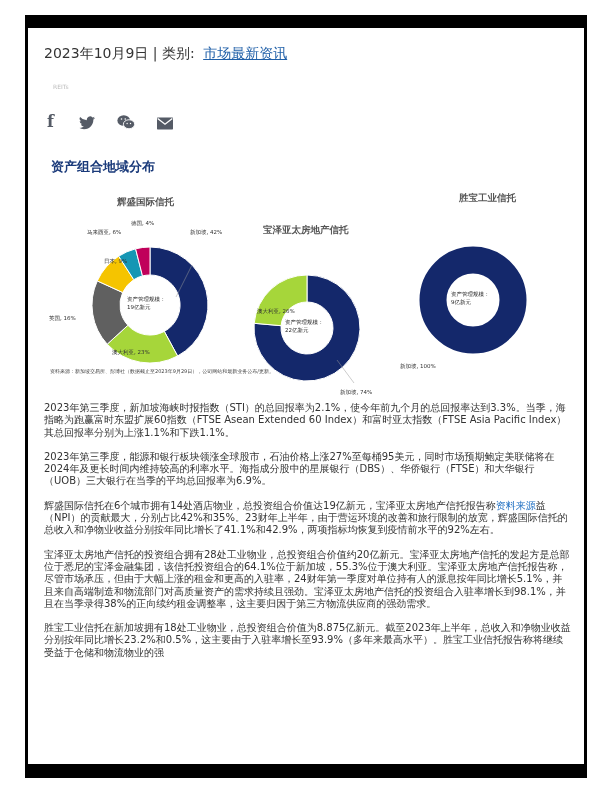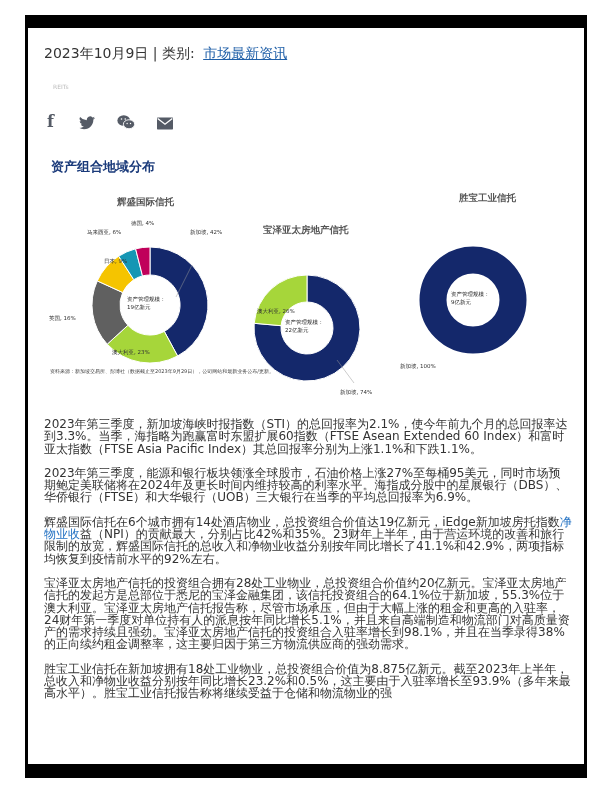--- a/index.html
+++ b/index.html
@@ -26,21 +26,21 @@
   .section-title { position: absolute; top: 130px; left: 7px; font-size: 13px; font-weight: bold; color: #1a3a7a; }
 
   .chart { position: absolute; }
   .chart-title { position: absolute; font-size: 9.5px; font-weight: bold; color: #555; white-space: nowrap; }
   .chart svg { position: absolute; }
   .lbl { position: absolute; font-size: 5.5px; color: #333; white-space: nowrap; }
   .center-lbl { position: absolute; font-size: 5.5px; color: #222; line-height: 8px; white-space: nowrap; }
 
   .source { position: absolute; top: 340px; left: 6px; font-size: 5px; color: #444; white-space: nowrap; }
 
-  .body-text { position: absolute; left: 0; top: 374px; width: 528px; font-size: 12px; line-height: 12.3px; color: #333; margin-top: 16px; }
+  .body-text { position: absolute; left: 0; top: 374px; width: 528px; font-size: 10px; line-height: 12.3px; color: #333; }
   .body-text p { margin: 0 0 12px 0; }
   .body-text .hl { color: #1f6fc2; }
 </style>
 </head>
 <body>
 
 <div class="frame-top"></div>
 <div class="frame-left"></div>
 <div class="frame-right"></div>
 <div class="frame-bottom"></div>
@@ -137,18 +137,18 @@
       <div>资产管理规模：</div>
       <div>9亿新元</div>
     </div>
   </div>
 
   <div class="source">资料来源：新加坡交易所、彭博社（数据截止至2023年9月29日），公司网站和最新业务公布/更新。</div>
 
   <div class="body-text">
     <p>2023年第三季度，新加坡海峡时报指数（STI）的总回报率为2.1%，使今年前九个月的总回报率达到3.3%。当季，海指略为跑赢富时东盟扩展60指数（FTSE Asean Extended 60 Index）和富时亚太指数（FTSE Asia Pacific Index）其总回报率分别为上涨1.1%和下跌1.1%。</p>
     <p>2023年第三季度，能源和银行板块领涨全球股市，石油价格上涨27%至每桶95美元，同时市场预期鲍定美联储将在2024年及更长时间内维持较高的利率水平。海指成分股中的星展银行（DBS）、华侨银行（FTSE）和大华银行（UOB）三大银行在当季的平均总回报率为6.9%。</p>
-    <p><span>辉盛国际信托在6个城市拥有14处酒店物业，总投资组合价值达19亿新元，iEdge新加坡房托指数</span><span class="hl">净物业收</span><span>益（NPI）的贡献最大，分别占比42%和35%。23财年上半年，由于营运环境的改善和旅行限制的放宽，辉盛国际信托的总收入和净物业收益分别按年同比增长了41.1%和42.9%，两项指标均恢复到疫情前水平的92%左右。</span></p>
+    <p><span>辉盛国际信托在6个城市拥有14处酒店物业，总投资组合价值达19亿新元，宝泽亚太房地产信托报告称</span><span class="hl">资料来源</span><span>益（NPI）的贡献最大，分别占比42%和35%。23财年上半年，由于营运环境的改善和旅行限制的放宽，辉盛国际信托的总收入和净物业收益分别按年同比增长了41.1%和42.9%，两项指标均恢复到疫情前水平的92%左右。</span></p>
     <p>宝泽亚太房地产信托的投资组合拥有28处工业物业，总投资组合价值约20亿新元。宝泽亚太房地产信托的发起方是总部位于悉尼的宝泽金融集团，该信托投资组合的64.1%位于新加坡，55.3%位于澳大利亚。宝泽亚太房地产信托报告称，尽管市场承压，但由于大幅上涨的租金和更高的入驻率，24财年第一季度对单位持有人的派息按年同比增长5.1%，并且来自高端制造和物流部门对高质量资产的需求持续且强劲。宝泽亚太房地产信托的投资组合入驻率增长到98.1%，并且在当季录得38%的正向续约租金调整率，这主要归因于第三方物流供应商的强劲需求。</p>
     <p>胜宝工业信托在新加坡拥有18处工业物业，总投资组合价值为8.875亿新元。截至2023年上半年，总收入和净物业收益分别按年同比增长23.2%和0.5%，这主要由于入驻率增长至93.9%（多年来最高水平）。胜宝工业信托报告称将继续受益于仓储和物流物业的强</p>
   </div>
 
 </div>
 
 </body></html>

